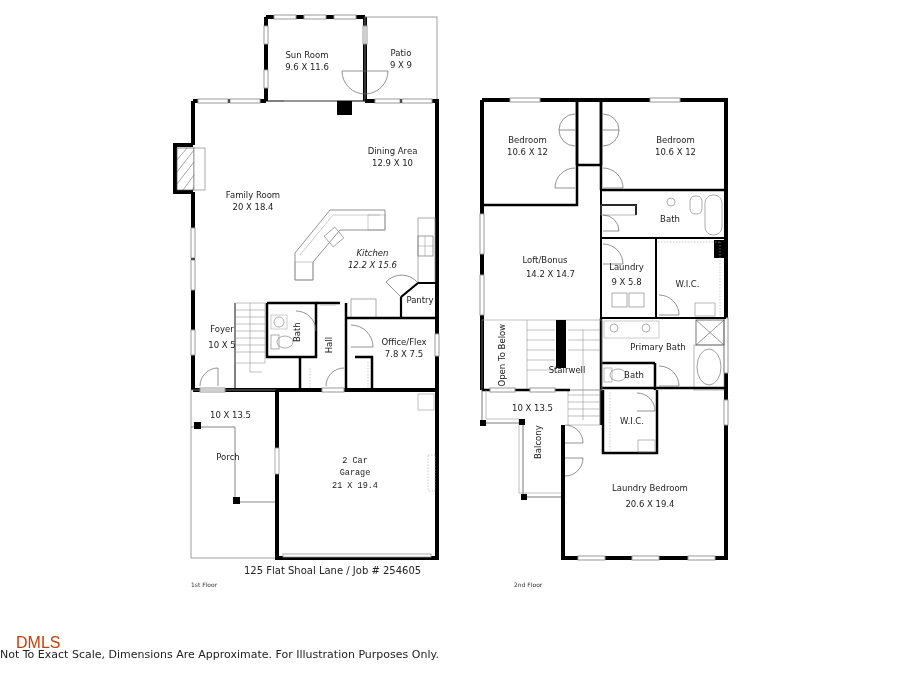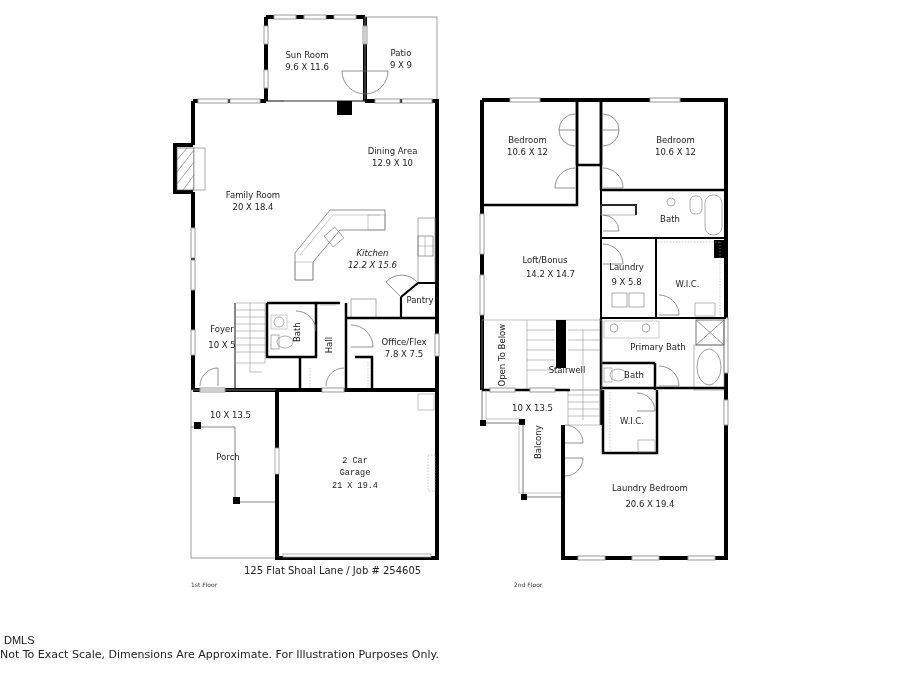--- a/index.html
+++ b/index.html
@@ -3,21 +3,21 @@
 <meta charset="utf-8">
 <style>
   html, body { margin: 0; padding: 0; background: #ffffff; }
   body { width: 900px; height: 675px; position: relative; overflow: hidden; font-family: "DejaVu Sans", sans-serif; }
   svg.plan { position: absolute; left: 0; top: 0; }
   .lbl { position: absolute; font-size: 8.5px; color: #222; text-align: center; white-space: nowrap; line-height: 1.45; font-family: "DejaVu Sans", sans-serif; }
   .lbl .dim { display: block; }
   .vert { transform: rotate(-90deg); transform-origin: center center; }
   .caption { position: absolute; font-size: 10px; color: #222; white-space: nowrap; }
   .small { font-size: 6px; color: #333; }
-  .watermark { position: absolute; left: 4px; top: 634px; font-size: 11px; color: #0f172a; letter-spacing: 0px; font-family: "Liberation Sans", sans-serif; font-weight: 300; }
+  .watermark { position: absolute; left: 16px; top: 634px; font-size: 16px; color: #c2410c; letter-spacing: 0px; font-family: "Liberation Sans", sans-serif; font-weight: 300; }
   .disclaimer { position: absolute; top: 648px; left: 0; width: 900px; font-size: 11px; color: #222; }
 </style>
 </head>
 <body>
 
 <svg class="plan" width="900" height="675" viewBox="0 0 900 675">
 
   <g fill="none" stroke="#000">
 
     <rect x="266" y="17" width="99" height="84" stroke-width="1" fill="#fff"></rect>

